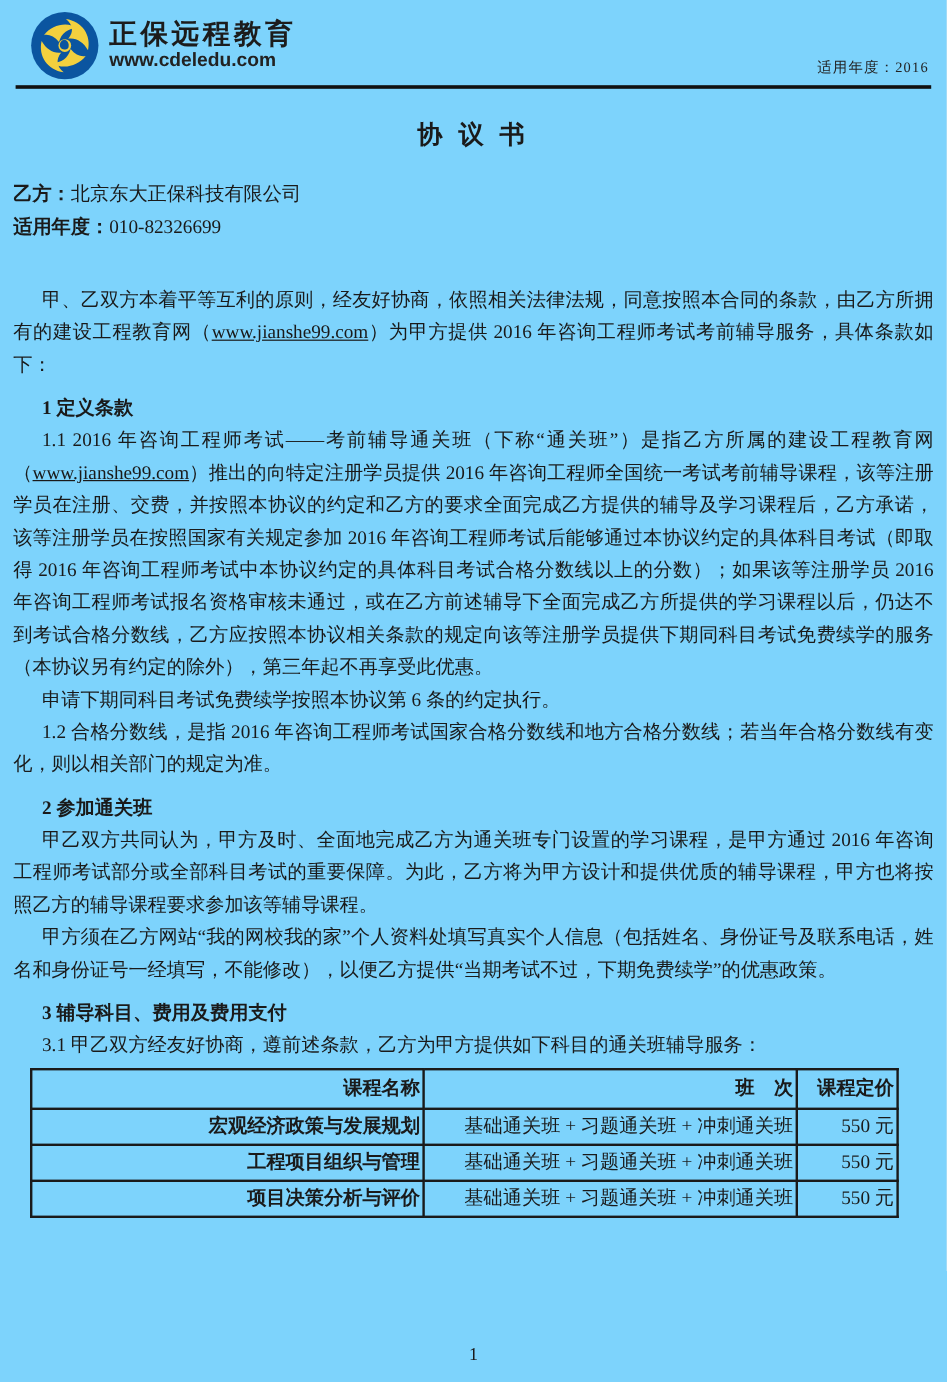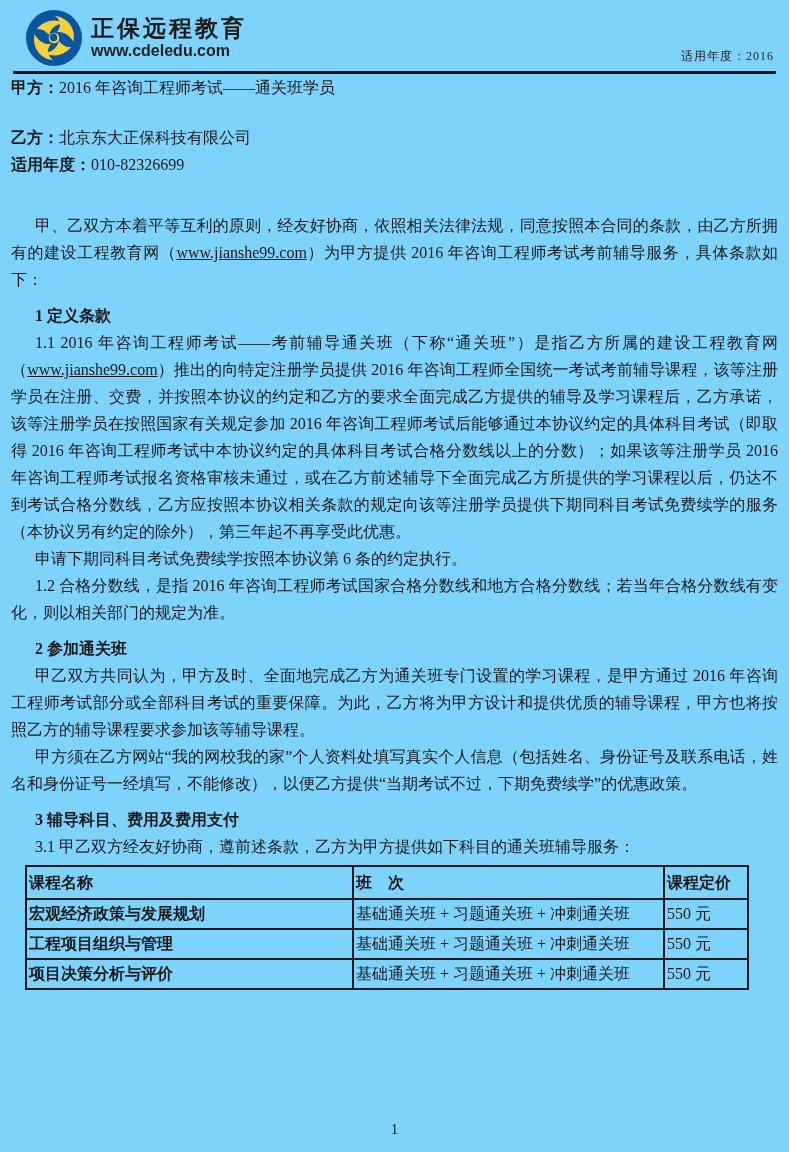--- a/index.html
+++ b/index.html
@@ -70,21 +70,21 @@
   
   .course-table {
     border-collapse: collapse;
     table-layout: fixed;
     width: 722px;
     margin: 5px 0 3px 14px;
     font-size: 16px;
   }
   .course-table th, .course-table td {
     border: 2px solid #1a1a1a;
-    text-align: left;
+    text-align: right;
     vertical-align: middle;
     padding: 2px 2px;
     height: 29px;
     line-height: 24px;
     margin-left: 36px;
   }
   .course-table th { font-weight: bold; height: 33px; }
   .col-course { width: 327px; }
   .col-classes { width: 311px; }
   .col-price { width: 84px; }
@@ -122,22 +122,22 @@
       <div>
         <div class="brand-name">正保远程教育</div>
         <div class="brand-url">www.cdeledu.com</div>
       </div>
     </div>
     <div class="year-tag">适用年度：2016</div>
   </div>
 
   <div class="content">
 
+    <div class="doc-title">协 议 书</div>
 
-    <p class="party-line"><span class="lbl">甲方：</span><span>2016 年咨询工程师考试——通关班学员</span></p>
 
     <p class="party-line gap-above"><span class="lbl">乙方：</span><span>北京东大正保科技有限公司</span></p>
 
     <p class="party-line"><span class="lbl">适用年度：</span><span>010-82326699</span></p>
 
     <p class="para intro"><span>甲、乙双方本着平等互利的原则，经友好协商，依照相关法律法规，同意按照本合同的条款，由乙方所拥有的建设工程教育网（</span><a class="doclink">www.jianshe99.com</a><span>）为甲方提供 2016 年咨询工程师考试考前辅导服务，具体条款如下：</span></p>
 
     <div class="sec-heading">1 定义条款</div>
 
     <p class="para"><span>1.1 2016 年咨询工程师考试——考前辅导通关班（下称“通关班”）是指乙方所属的建设工程教育网（</span><a class="doclink">www.jianshe99.com</a><span>）推出的向特定注册学员提供 2016 年咨询工程师全国统一考试考前辅导课程，该等注册学员在注册、交费，并按照本协议的约定和乙方的要求全面完成乙方提供的辅导及学习课程后，乙方承诺，该等注册学员在按照国家有关规定参加 2016 年咨询工程师考试后能够通过本协议约定的具体科目考试（即取得 2016 年咨询工程师考试中本协议约定的具体科目考试合格分数线以上的分数）；如果该等注册学员 2016 年咨询工程师考试报名资格审核未通过，或在乙方前述辅导下全面完成乙方所提供的学习课程以后，仍达不到考试合格分数线，乙方应按照本协议相关条款的规定向该等注册学员提供下期同科目考试免费续学的服务（本协议另有约定的除外），第三年起不再享受此优惠。</span></p>

